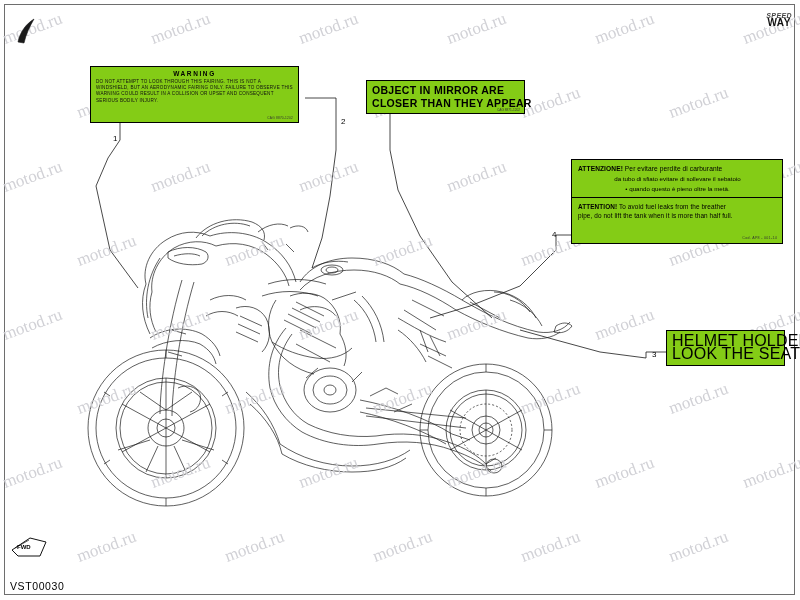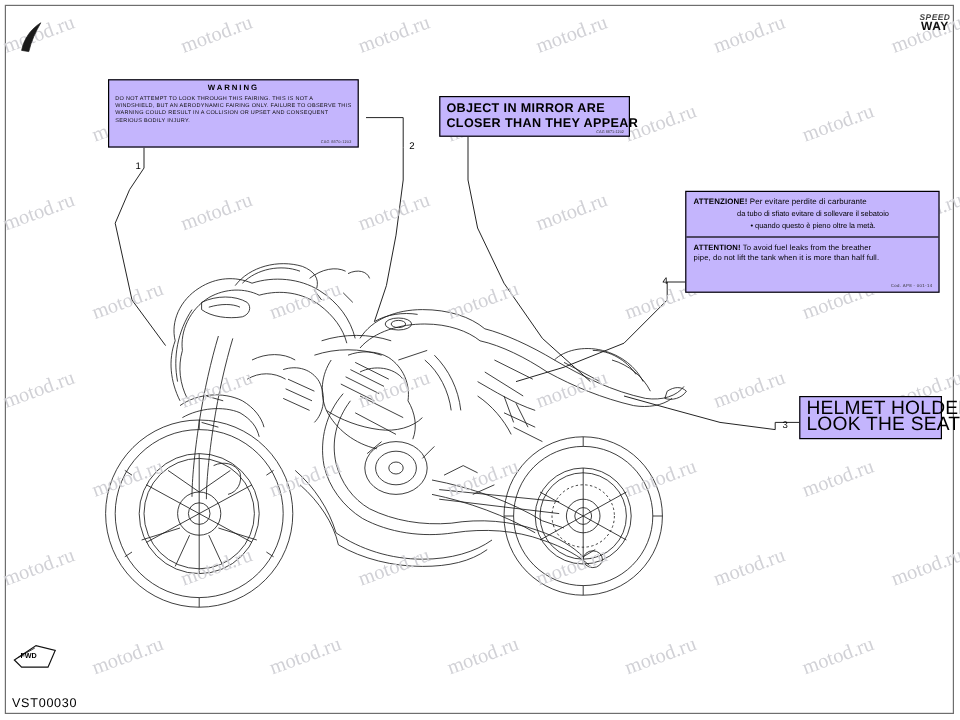--- a/index.html
+++ b/index.html
@@ -46,21 +46,21 @@
   }
   
   #art {
     position: absolute;
     left: 0; top: 0;
     z-index: 3;
   }
   
   .lbl {
     position: absolute;
-    background: #c4b5fd;
+    background: #84cc16;
     border: 1px solid #000000;
     box-sizing: border-box;
     z-index: 6;
   }
   .lbl-warning {
     left: 90px; top: 66px;
     width: 209px; height: 57px;
     padding: 3px 5px 0 5px;
   }
   .lbl-warning .ttl {

